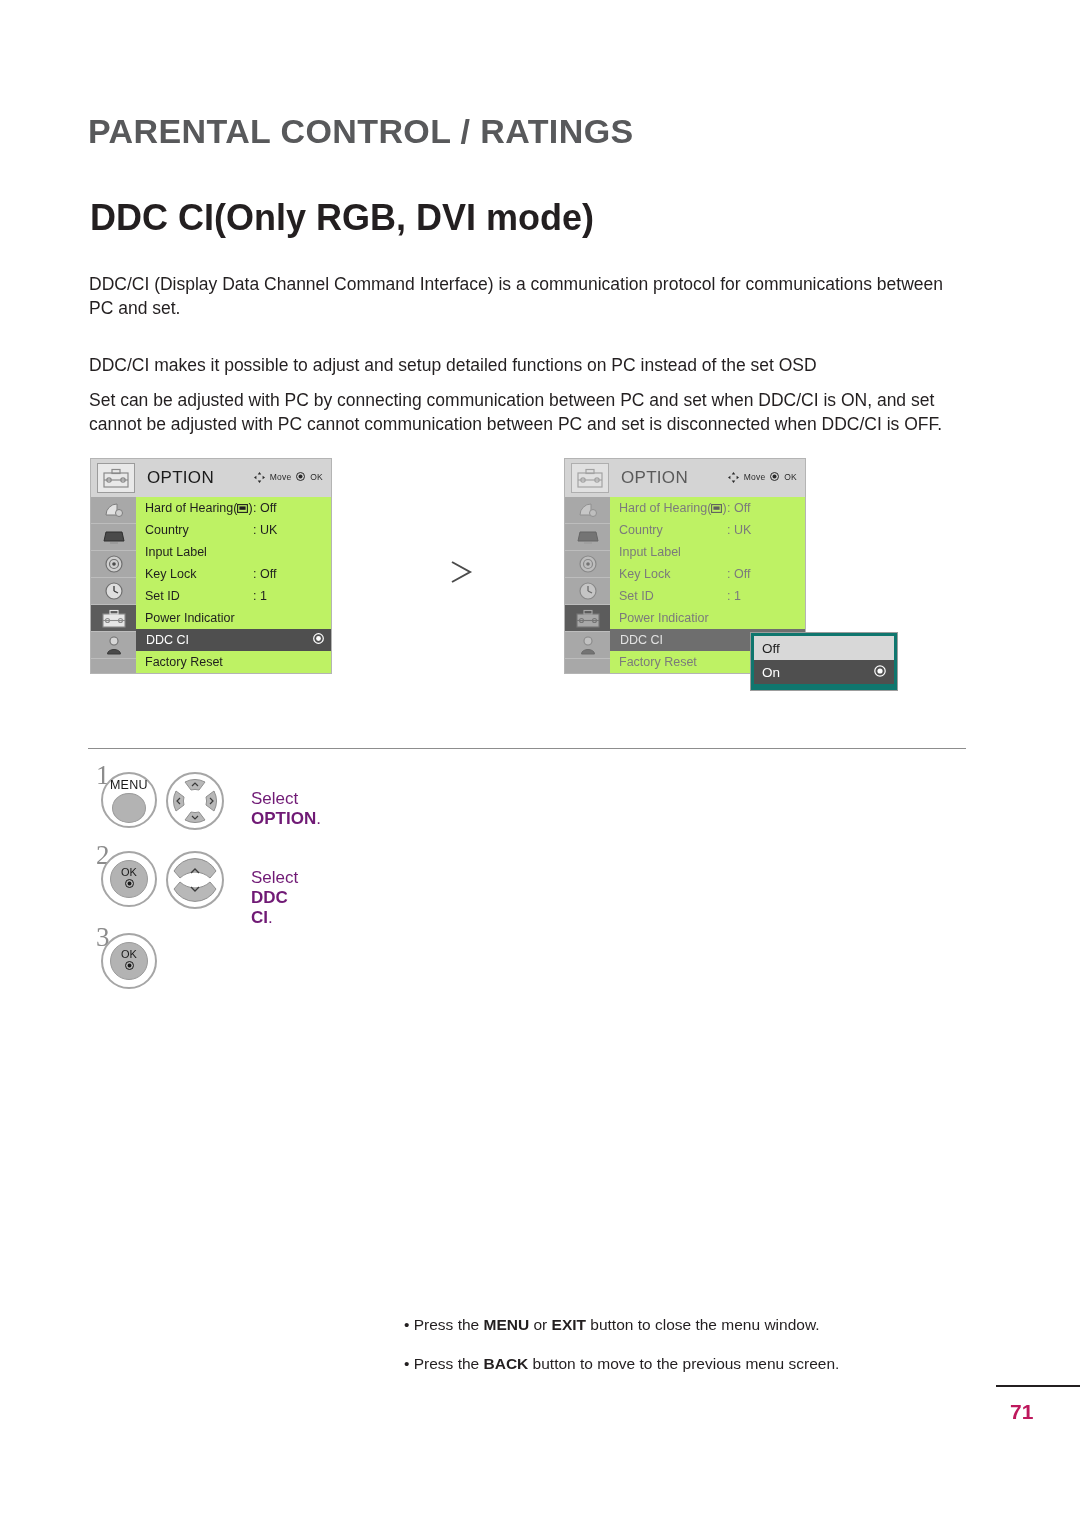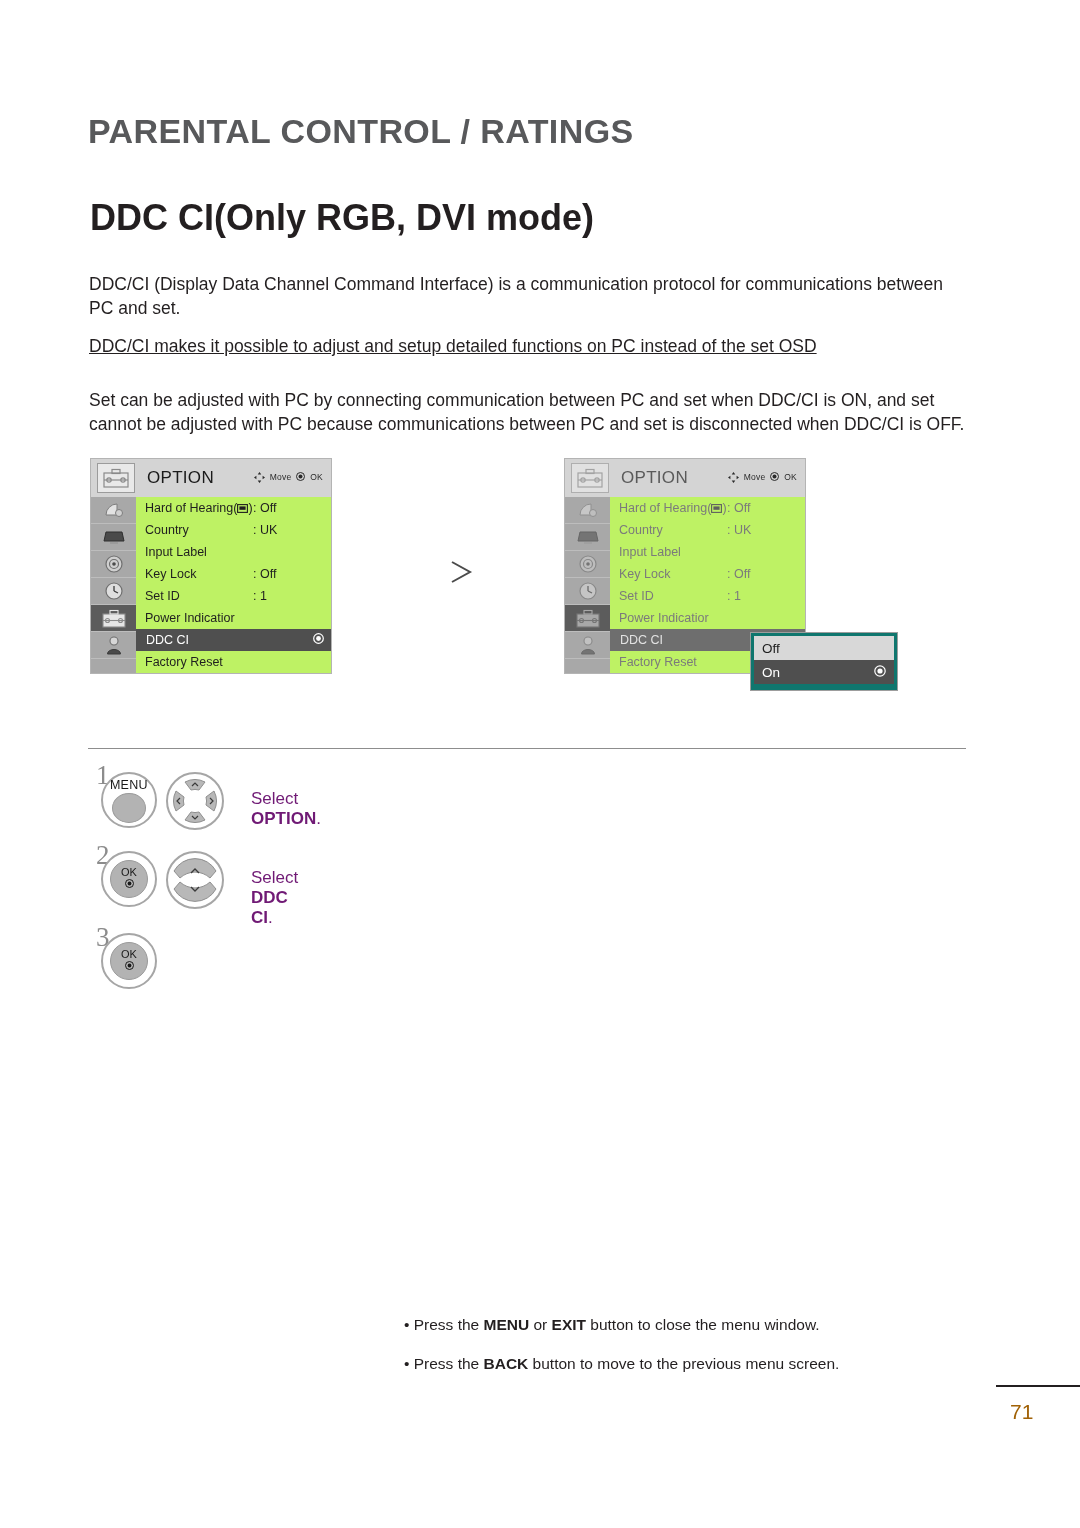--- a/index.html
+++ b/index.html
@@ -36,21 +36,21 @@
   
   .para {
     position: absolute;
     left: 89px;
     width: 880px;
     font-size: 17.5px;
     line-height: 24px;
     color: #231f20;
   }
   .para-1 { top: 272px; }
-  .para-2 { top: 334px; text-decoration: underline; }
+  .para-2 { top: 353px; }
   .para-3 { top: 388px; }
 
   
   .osd {
     position: absolute;
     width: 242px;
     background: #c9c9c9;
     border: 1px solid #b4b4b4;
   }
   .osd-left  { left: 90px;  top: 458px; }
@@ -236,33 +236,33 @@
     top: 1385px;
     width: 84px;
     height: 2px;
     background: #231f20;
   }
   .page-num {
     position: absolute;
     left: 1010px;
     top: 1400px;
     font-size: 21px;
-    font-weight: normal;
-    color: #a16207;
+    font-weight: bold;
+    color: #be185d;
   }
 </style>
 </head>
 <body>
 
 <div class="page-title">PARENTAL CONTROL / RATINGS</div>
 <div class="section-title">DDC CI(Only RGB, DVI mode)</div>
 
 <div class="para para-1">DDC/CI (Display Data Channel Command Interface) is a communication protocol for communications between PC and set.</div>
 <div class="para para-2">DDC/CI makes it possible to adjust and setup detailed functions on PC instead of the set OSD</div>
-<div class="para para-3">Set can be adjusted with PC by connecting communication between PC and set when DDC/CI is ON, and set cannot be adjusted with PC because communications between PC and set is disconnected when DDC/CI is OFF.</div>
+<div class="para para-3">Set can be adjusted with PC by connecting communication between PC and set when DDC/CI is ON, and set cannot be adjusted with PC cannot communication between PC and set is disconnected when DDC/CI is OFF.</div>
 
 <div class="osd osd-left">
   <div class="osd-header">
     <div class="osd-header-icon">
       <svg width="26" height="20" viewBox="0 0 26 20">
         <rect x="1" y="5" width="24" height="14" fill="#e9e9e9" stroke="#8a8a8a" stroke-width="1.2"></rect>
         <rect x="9" y="1.5" width="8" height="4" fill="none" stroke="#8a8a8a" stroke-width="1.2"></rect>
         <line x1="1" y1="12" x2="25" y2="12" stroke="#8a8a8a" stroke-width="1.2"></line>
         <circle cx="6" cy="12" r="2.2" fill="none" stroke="#8a8a8a" stroke-width="1.2"></circle>
         <circle cx="20" cy="12" r="2.2" fill="none" stroke="#8a8a8a" stroke-width="1.2"></circle>

